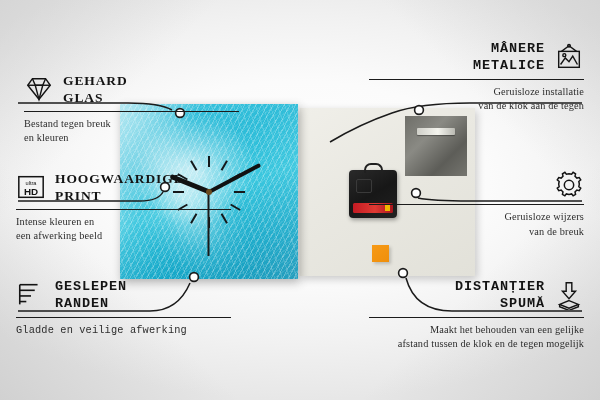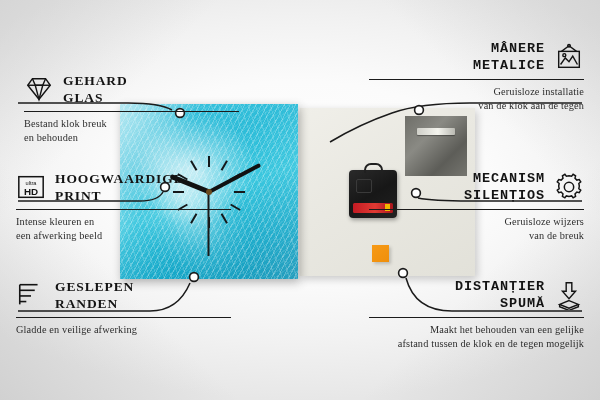--- a/index.html
+++ b/index.html
@@ -120,21 +120,21 @@
   .feat .sub {
     font-size:10.3px; line-height:1.38; color:#2d2d2d; letter-spacing:.15px;
   }
   .feat.right .sub { text-align:right; }
   .ico { width:30px; height:30px; flex:0 0 30px; display:block; }
   .ico svg { display:block; width:30px; height:30px; }
 
   
   #f-glass  { left:24px;  top:40px;margin-top:32px;  }
   #f-print  { left:16px;  top:170px; }
-  #f-edges  { left:16px;  top:278px; }
+  #f-edges  { left:16px;  top:278px;font-family:Liberation Mono, monospace; }
   #f-hooks  { left:369px; top:40px;  }
   #f-mech   { left:369px; top:170px; }
   #f-spacer { left:369px; top:278px; }
   #f-spacer { width:215px; }
 </style>
 </head>
 <body>
 
 <div class="vignette"></div>
 
@@ -228,21 +228,21 @@
         <path d="M4 12 L16 27 L28 12 L23 5 L9 5 Z"></path>
         <path d="M4 12 H28"></path>
             <path d="M9 5 L12 12 L16 27 L20 12 L23 5"></path>
             <path d="M12 12 H20"></path>
       </g>
         </svg>
     </span>
     <span class="ttl"><span>GEHARD</span><br><span>GLAS</span></span>
   </div>
   <div class="rule"></div>
-  <div class="sub"><span>Bestand klok breuk</span><br><span>en behouden</span></div>
+  <div class="sub"><span>Bestand tegen breuk</span><br><span>en kleuren</span></div>
 </div>
 
 <div class="feat left" id="f-print">
   <div class="head">
     <span class="ico">
       <svg viewBox="0 0 32 32">
         <rect x="3" y="5" width="26" height="22" fill="none" stroke="#141414" stroke-width="1.6"></rect>
         <text x="16" y="14" font-family="Liberation Sans, sans-serif" font-size="6" text-anchor="middle" fill="#141414">ultra</text>
         <text x="16" y="24" font-family="Liberation Sans, sans-serif" font-size="10.5" font-weight="bold" text-anchor="middle" fill="#141414">HD</text>
       </svg>
@@ -287,21 +287,20 @@
       </g>
         </svg>
     </span>
   </div>
   <div class="rule"></div>
   <div class="sub"><span>Geruisloze installatie</span><br><span>van de klok aan de tegen</span></div>
 </div>
 
 <div class="feat right" id="f-mech">
   <div class="head">
-    <span class="ttl"><span>MECANISM</span><br><span>SILENȚIOS</span></span>
     <span class="ico">
       <svg viewBox="0 0 32 32">
           <g fill="none" stroke="#141414" stroke-width="1.6">
         <path d="M16 4 l2.8 .5 1.6-2 2.6 1.6 -.6 2.5 2 2 2.5-.6 1.6 2.6 -2 1.6 .5 2.8 -.5 2.8 2 1.6 -1.6 2.6 -2.5-.6 -2 2 .6 2.5 -2.6 1.6 -1.6-2 -2.8 .5 -2.8-.5 -1.6 2 -2.6-1.6 .6-2.5 -2-2 -2.5 .6 -1.6-2.6 2-1.6 -.5-2.8 .5-2.8 -2-1.6 1.6-2.6 2.5 .6 2-2 -.6-2.5 2.6-1.6 1.6 2 z"></path>
         <circle cx="16" cy="16" r="5"></circle>
       </g>
         </svg>
     </span>
   </div>
   <div class="rule"></div>

